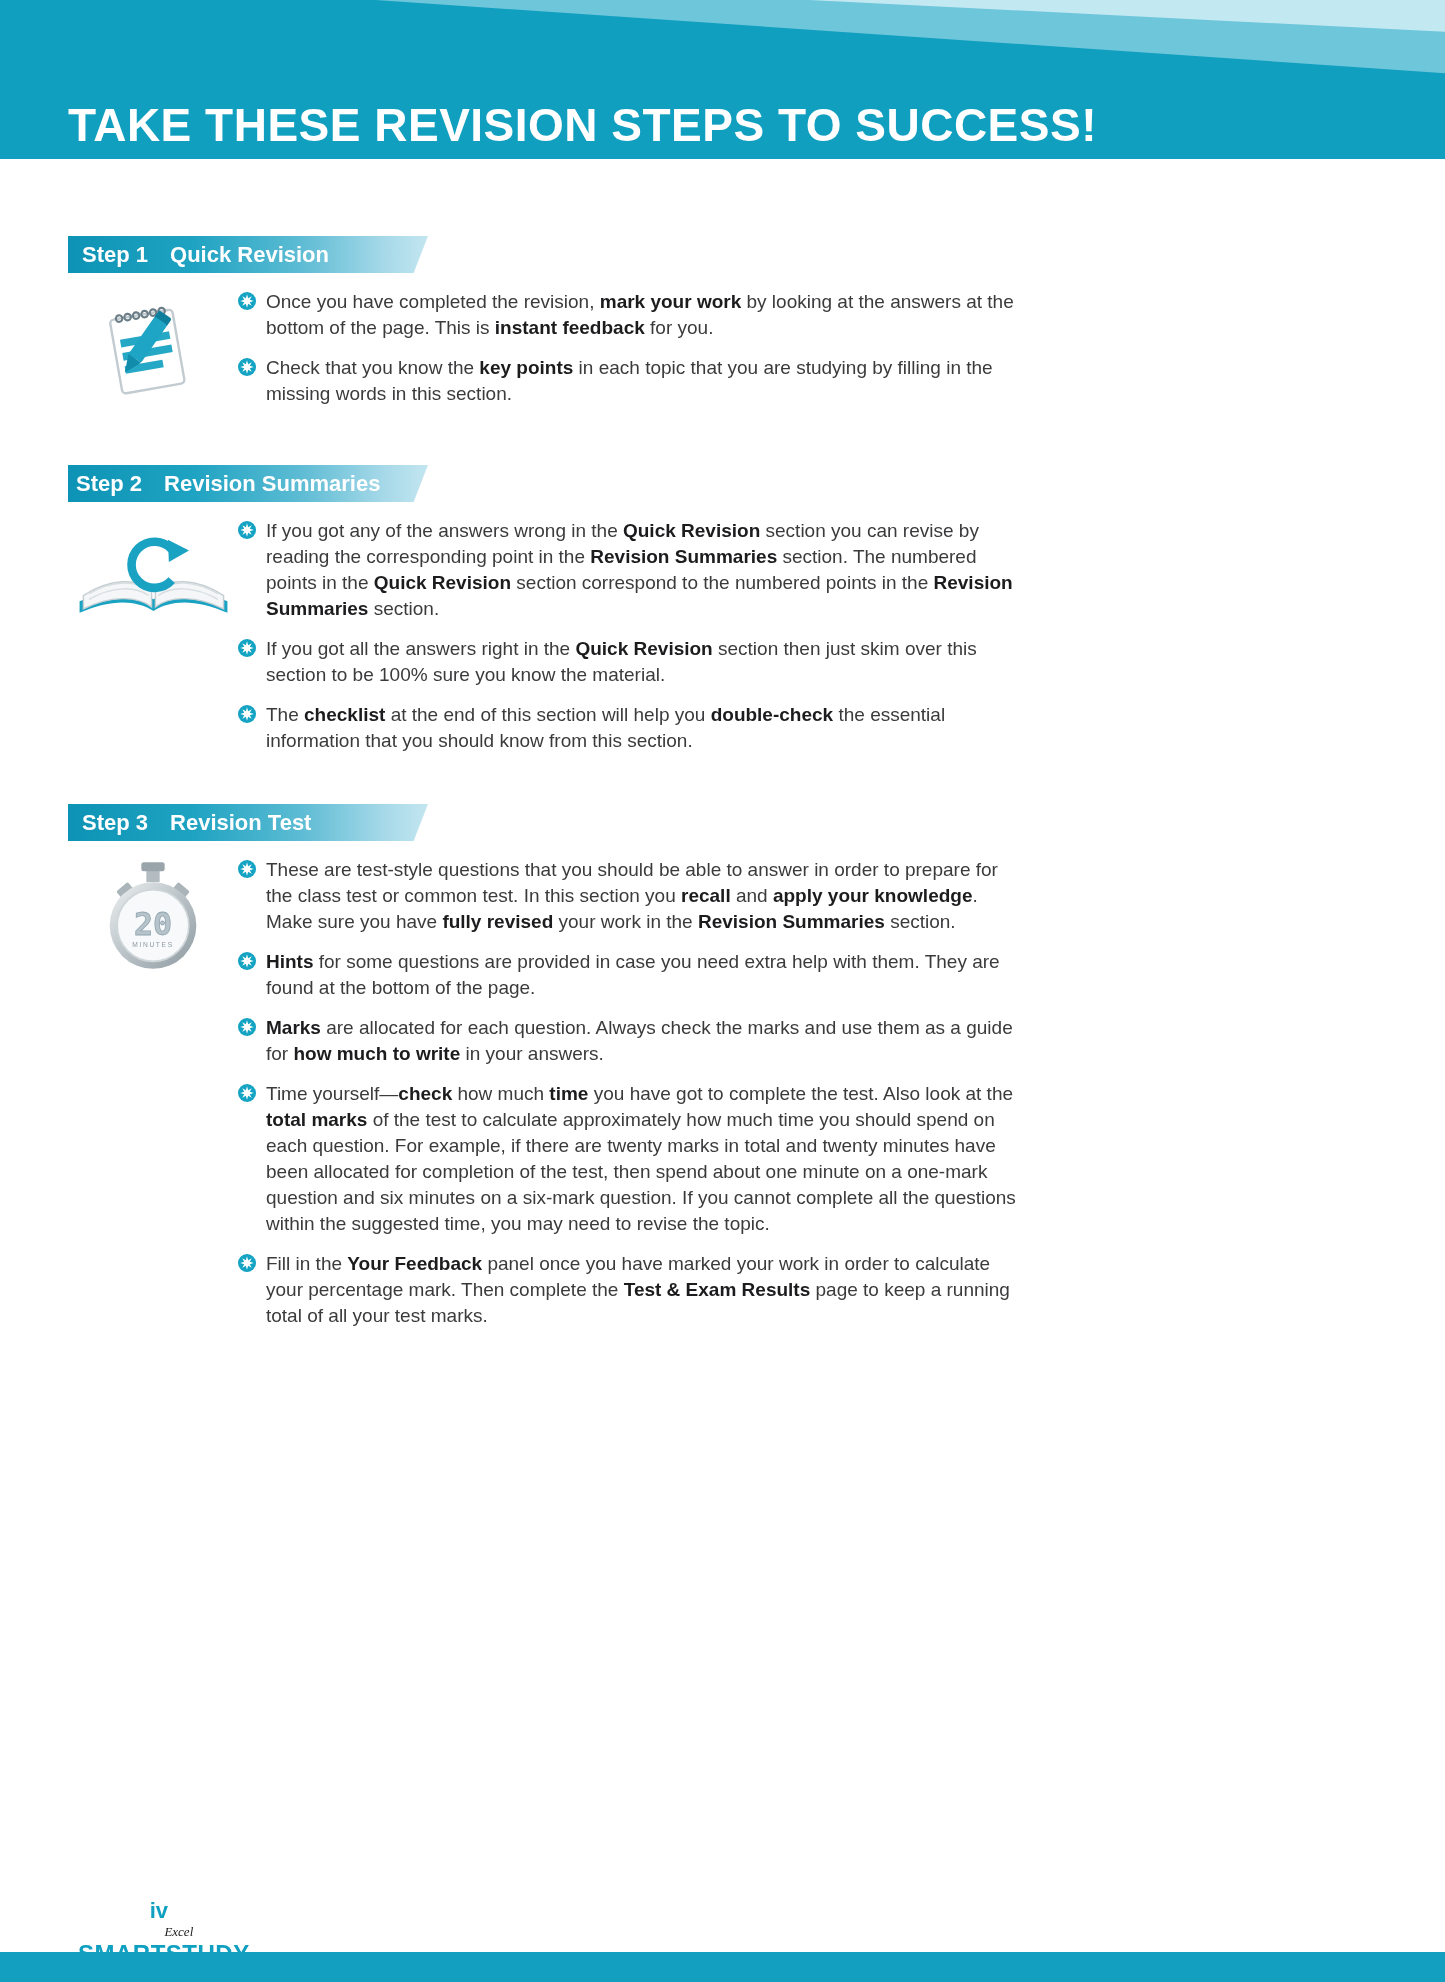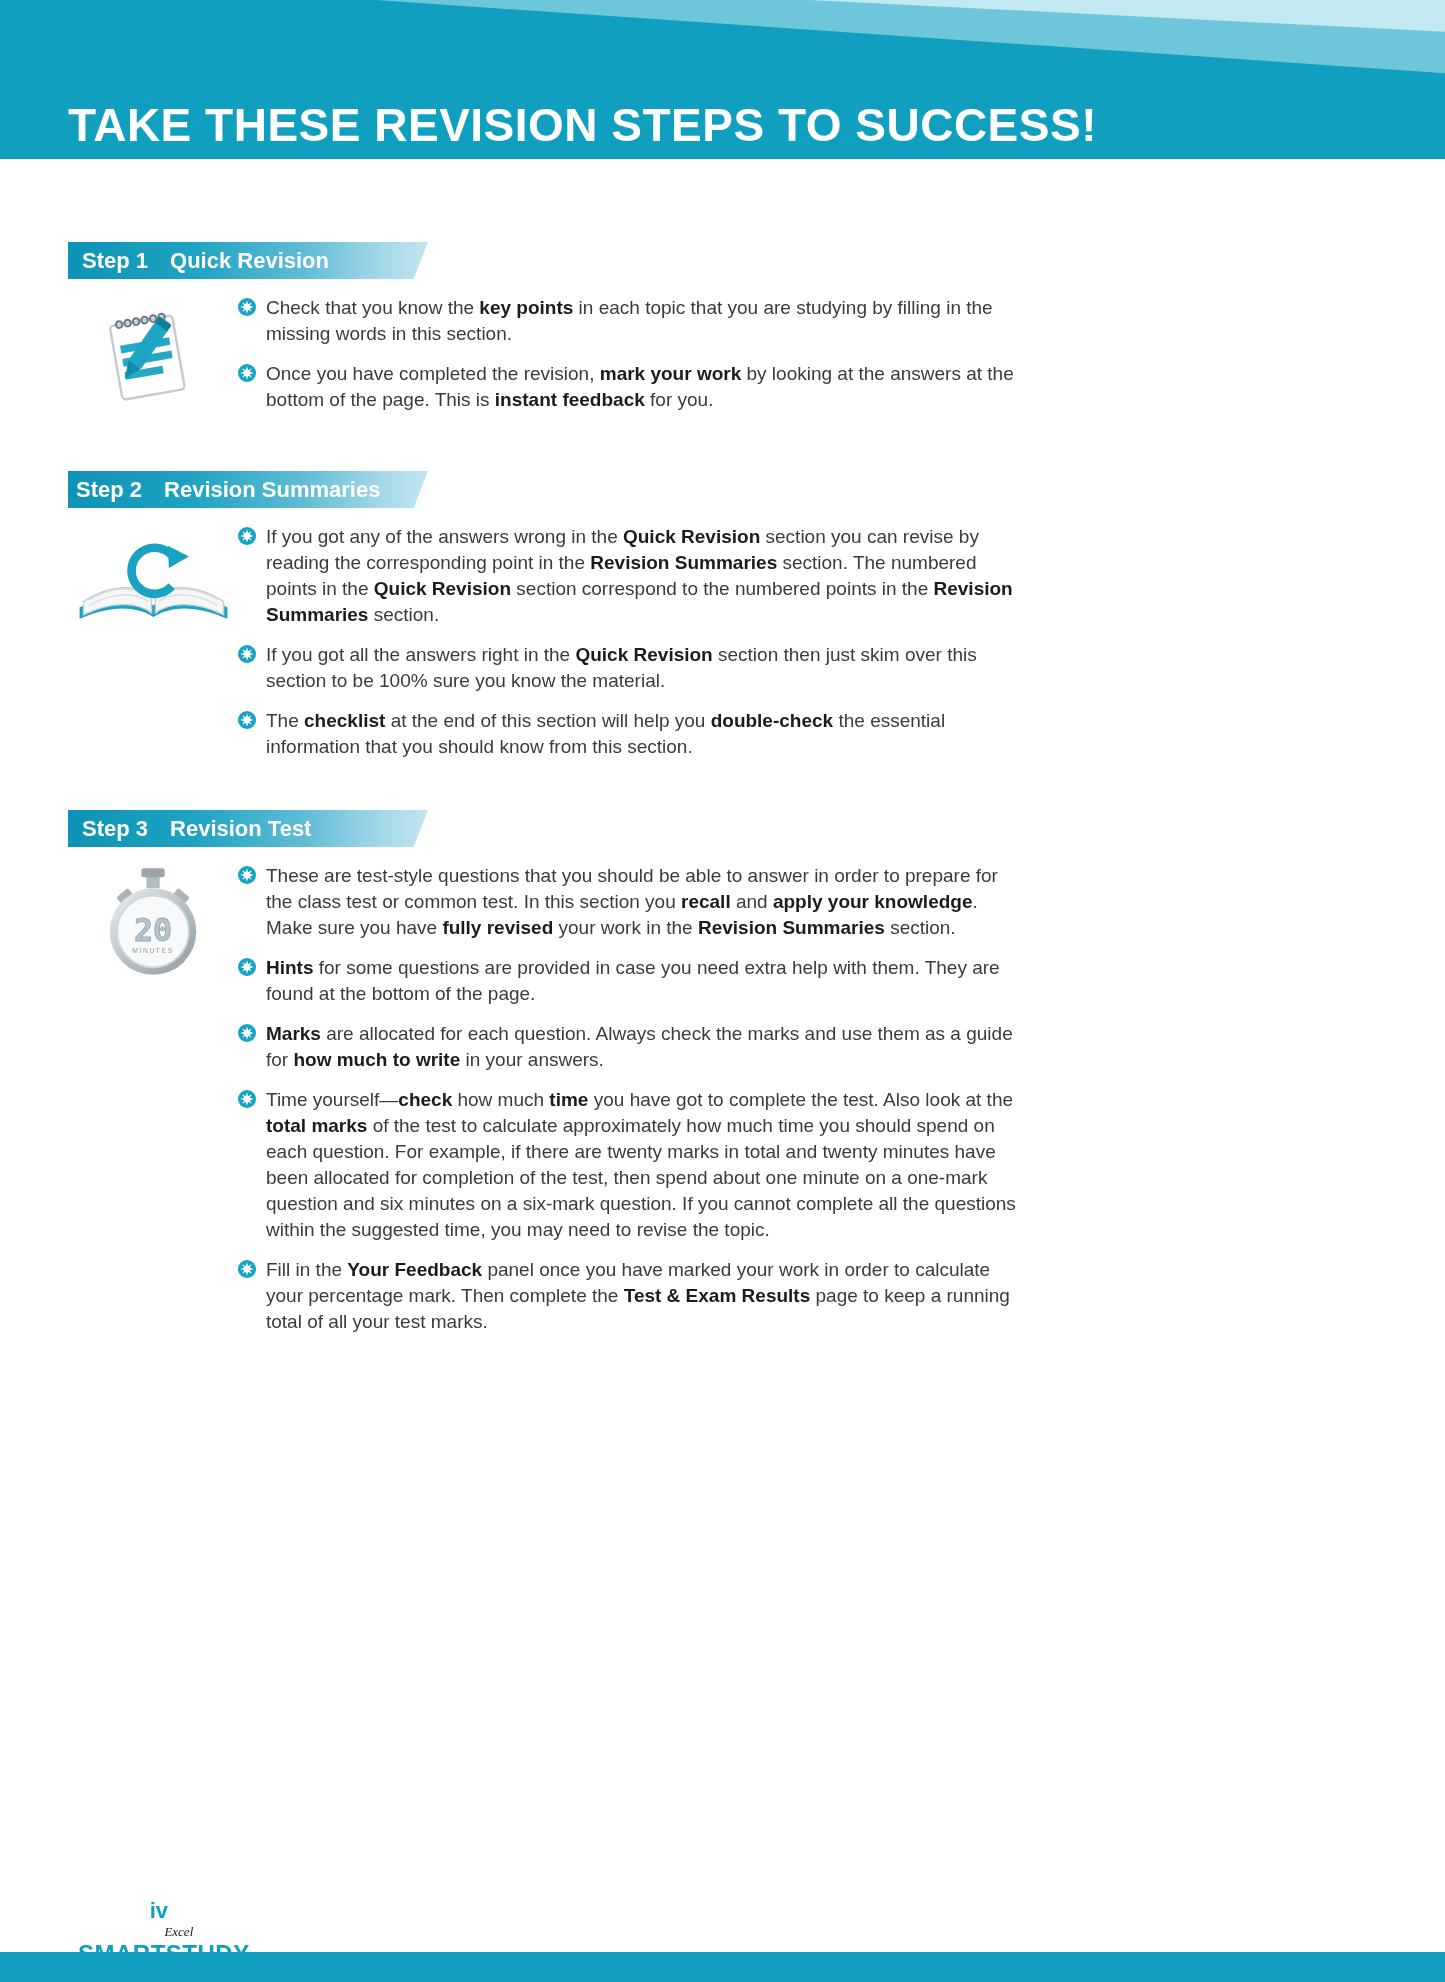--- a/index.html
+++ b/index.html
@@ -9,21 +9,21 @@
   }
   
   .top-banner{position:absolute;top:0;left:0;width:100%;height:159px;background:#119fc0;overflow:hidden;}
   .swoosh-mid{position:absolute;inset:0;background:#6ec6da;clip-path:polygon(26% 0,100% 0,100% 46%);}
   .swoosh-light{position:absolute;inset:0;background:#c2e8f2;clip-path:polygon(56% 0,100% 0,100% 20%);}
   .page-title{
     position:absolute;left:68px;top:98px;margin:0;color:#ffffff;
     font-size:46px;font-weight:800;letter-spacing:.5px;white-space:nowrap;
   }
   
-  .content{position:absolute;top:192px;left:68px;width:985px;}
+  .content{position:absolute;top:186px;left:68px;width:985px;}
   .step-banner{
     width:360px;height:37px;display:flex;align-items:center;padding-left:14px;box-sizing:border-box;
     background:linear-gradient(90deg,#0d93b5 0%,#1fa3c2 35%,#5ebcd4 65%,#a7d9e9 88%,#c3e6f0 100%);
     clip-path:polygon(0 0,100% 0,96% 100%,0 100%);
     filter:drop-shadow(3px 3px 3px rgba(60,60,60,.3));
     color:#fff;font-size:22px;font-weight:bold;
   }
   .step-label{margin-right:22px;}
   .step1 .step-banner{margin-top:50px;}
   .step2 .step-banner{margin-top:44px;padding-left:8px;}
@@ -87,30 +87,30 @@
           </svg>
         </div>
         <ul class="bullets">
             <li>
   <span class="bullet-icon">
     <svg viewBox="0 0 24 24" width="18" height="18" aria-hidden="true">
       <circle cx="12" cy="12" r="12" fill="#14a3c3"></circle>
       <path fill="#ffffff" d="M21 12 L15.7 13.53 L18.36 18.36 L13.53 15.7 L12 21 L10.47 15.7 L5.64 18.36 L8.3 13.53 L3 12 L8.3 10.47 L5.64 5.64 L10.47 8.3 L12 3 L13.53 8.3 L18.36 5.64 L15.7 10.47 Z"></path>
     </svg>
   </span>
+<span class="bullet-text"><span>Once you have completed the revision, </span><span class="b">mark your work</span><span> by looking at the answers at the bottom of the page. This is </span><span class="b">instant feedback</span><span> for you.</span></span>
+            </li>
+            <li>
+  <span class="bullet-icon">
+    <svg viewBox="0 0 24 24" width="18" height="18" aria-hidden="true">
+      <circle cx="12" cy="12" r="12" fill="#14a3c3"></circle>
+      <path fill="#ffffff" d="M21 12 L15.7 13.53 L18.36 18.36 L13.53 15.7 L12 21 L10.47 15.7 L5.64 18.36 L8.3 13.53 L3 12 L8.3 10.47 L5.64 5.64 L10.47 8.3 L12 3 L13.53 8.3 L18.36 5.64 L15.7 10.47 Z"></path>
+    </svg>
+  </span>
 <span class="bullet-text"><span>Check that you know the </span><span class="b">key points</span><span> in each topic that you are studying by filling in the missing words in this section.</span></span>
-            </li>
-            <li>
-  <span class="bullet-icon">
-    <svg viewBox="0 0 24 24" width="18" height="18" aria-hidden="true">
-      <circle cx="12" cy="12" r="12" fill="#14a3c3"></circle>
-      <path fill="#ffffff" d="M21 12 L15.7 13.53 L18.36 18.36 L13.53 15.7 L12 21 L10.47 15.7 L5.64 18.36 L8.3 13.53 L3 12 L8.3 10.47 L5.64 5.64 L10.47 8.3 L12 3 L13.53 8.3 L18.36 5.64 L15.7 10.47 Z"></path>
-    </svg>
-  </span>
-<span class="bullet-text"><span>Once you have completed the revision, </span><span class="b">mark your work</span><span> by looking at the answers at the bottom of the page. This is </span><span class="b">instant feedback</span><span> for you.</span></span>
             </li>
           </ul>
       </div>
     </section>
 
     <section class="step step2">
       <div class="step-banner">
         <span class="step-label">Step 2</span>
         <span class="step-name">Revision Summaries</span>
       </div>

